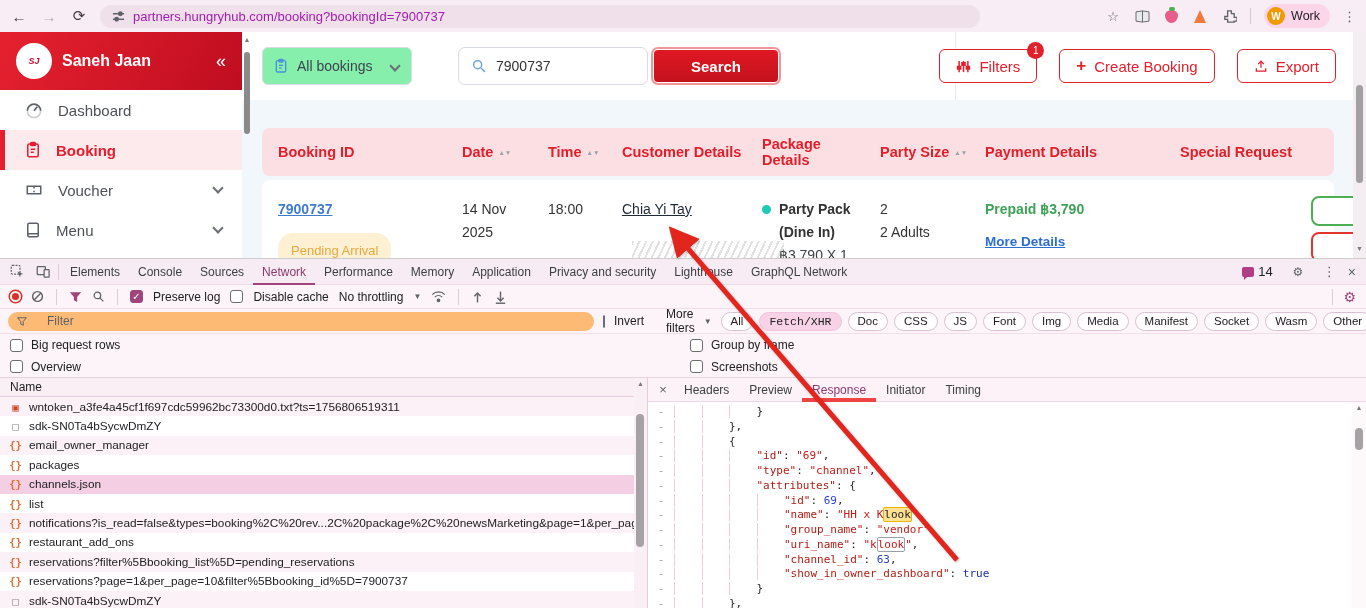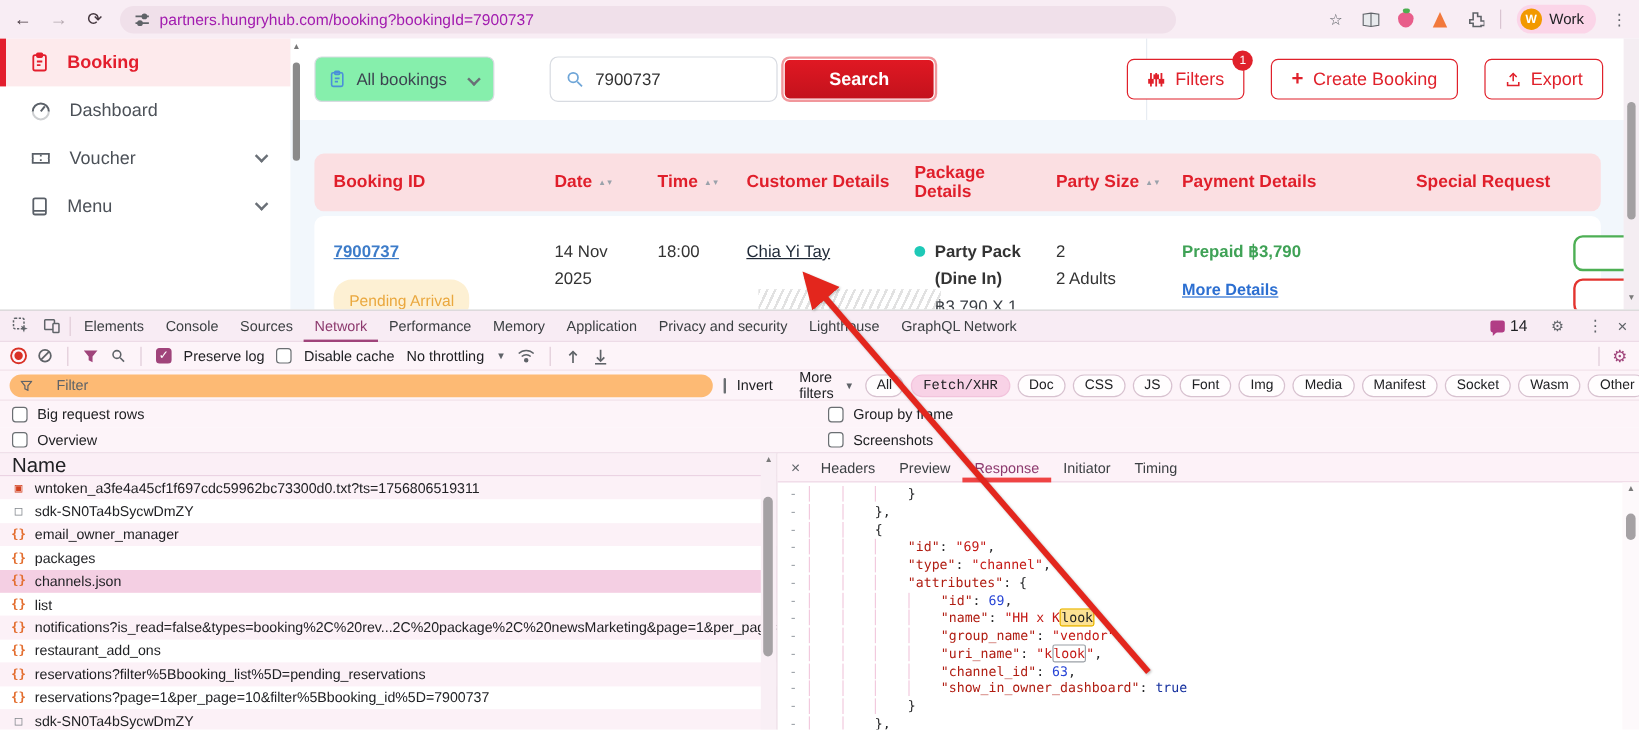--- a/index.html
+++ b/index.html
@@ -111,21 +111,21 @@
   .chips{display:flex;gap:6px;align-items:center;}
   .chip{height:19px;padding:0 9px;border-radius:10px;border:1px solid #d8c2d0;background:#fffdfe;font-size:11.5px;line-height:17px;color:#202124;font-family:inherit;}
   .chip.on{background:#f8d2e6;border-color:#f2c3dc;font-family:Liberation Mono, monospace;}
 
   .dt-optrow{height:22px;background:#fdf4f9;display:flex;align-items:center;gap:8px;padding-left:10px;position:relative;}
   .opt2{position:absolute;left:690px;display:flex;align-items:center;gap:8px;}
   .dt-optrow.last{border-bottom:1px solid #e8d3e0;}
 
   .dt-split{position:relative;height:233px;}
   .net-list{position:absolute;left:0;top:0;width:648px;height:233px;background:#fff;border-right:1px solid #e3cbd9;overflow:hidden;}
-  .nl-head{height:19px;line-height:19px;background:#fbeff6;border-bottom:1px solid #e6cdde;padding-left:10px;font-size:17px;}
+  .nl-head{height:19px;line-height:19px;background:#fbeff6;border-bottom:1px solid #e6cdde;padding-left:10px;font-size:12px;}
   .rrow{height:19.4px;display:flex;align-items:center;gap:6px;padding-left:8px;font-size:11.8px;white-space:nowrap;overflow:hidden;}
   .rrow:nth-child(odd){background:#fcf1f7;}
   .rrow.selected{background:#f4cfe3 !important;}
   .req-icon{width:15px;flex:0 0 15px;font-family:"DejaVu Sans Mono",monospace;font-size:10.5px;font-weight:bold;text-align:center;}
   .ico-doc{color:#d2401e;}
   .ico-json{color:#e36d2e;}
   .ico-plain{color:#80868b;font-weight:normal;}
   .nl-sb{position:absolute;right:0;top:0;bottom:0;width:13px;background:#f9eff5;}
   .nl-sb .up{position:absolute;top:2px;left:0;width:13px;text-align:center;font-size:7px;color:#7a7a7a;}
   .nl-sb .thumb{position:absolute;top:36px;left:2px;width:8px;height:133px;border-radius:4px;background:#a5a1a4;}
@@ -198,40 +198,45 @@
       <span class="avatar">W</span>
       <span class="plabel">Work</span>
     </div>
     <span class="kebab">⋮</span>
   </div>
 </div>
 
 <div class="page">
 
   <div class="sidebar">
+    <div class="side-head">
+      <span class="logo">SJ</span>
+      <span class="side-title">Saneh Jaan</span>
+      <span class="collapse">«</span>
+    </div>
+    <div class="nav-item">
+      <svg width="20" height="20" viewBox="0 0 24 24">
+          <g fill="none" stroke="currentColor" stroke-width="2">
+            <path d="M4 13a8 8 0 1 1 16 0"></path>
+            <path d="M4 13a8 8 0 0 0 16 0" opacity=".3"></path>
+            <line x1="12" y1="13" x2="16" y2="8"></line>
+          </g>
+        </svg>
+      <span>Dashboard</span>
+    </div>
     <div class="nav-item active">
       <svg width="18" height="18" viewBox="0 0 24 24">
           <g fill="none" stroke="currentColor" stroke-width="2">
             <rect x="5" y="4" width="14" height="17" rx="2"></rect>
             <rect x="9" y="2" width="6" height="4" rx="1" fill="currentColor"></rect>
             <line x1="9" y1="11" x2="15" y2="11"></line>
             <line x1="9" y1="15" x2="13" y2="15"></line>
           </g>
         </svg>
       <span>Booking</span>
-    </div>
-    <div class="nav-item">
-      <svg width="20" height="20" viewBox="0 0 24 24">
-          <g fill="none" stroke="currentColor" stroke-width="2">
-            <path d="M4 13a8 8 0 1 1 16 0"></path>
-            <path d="M4 13a8 8 0 0 0 16 0" opacity=".3"></path>
-            <line x1="12" y1="13" x2="16" y2="8"></line>
-          </g>
-        </svg>
-      <span>Dashboard</span>
     </div>
     <div class="nav-item">
       <svg width="20" height="18" viewBox="0 0 24 24">
           <g fill="none" stroke="currentColor" stroke-width="2">
             <path d="M3 7h18v4a2 2 0 0 0 0 2v4H3v-4a2 2 0 0 0 0-2z"></path>
             <line x1="12" y1="8" x2="12" y2="10"></line>
             <line x1="12" y1="13" x2="12" y2="15"></line>
           </g>
         </svg>
       <span>Voucher</span>

